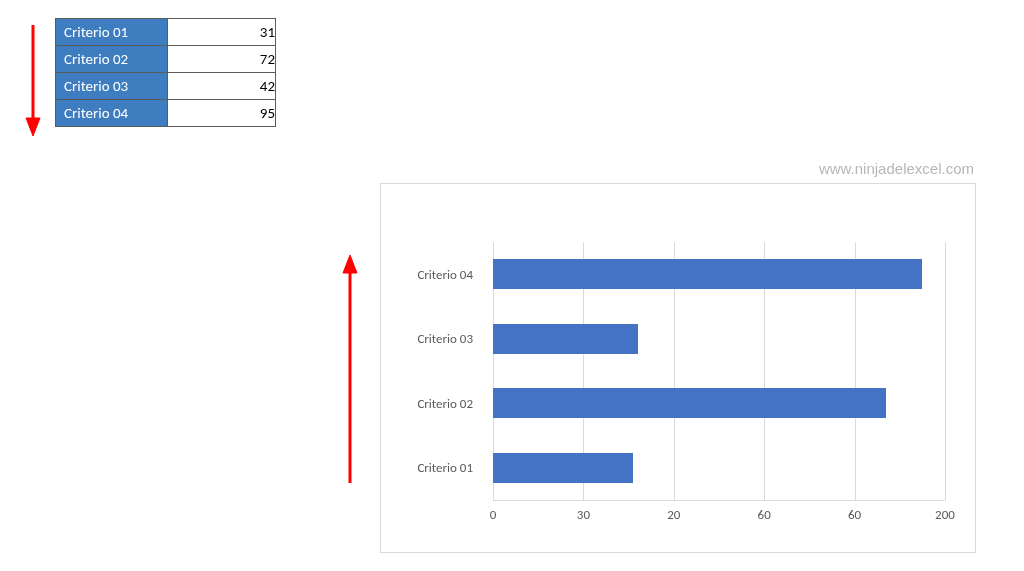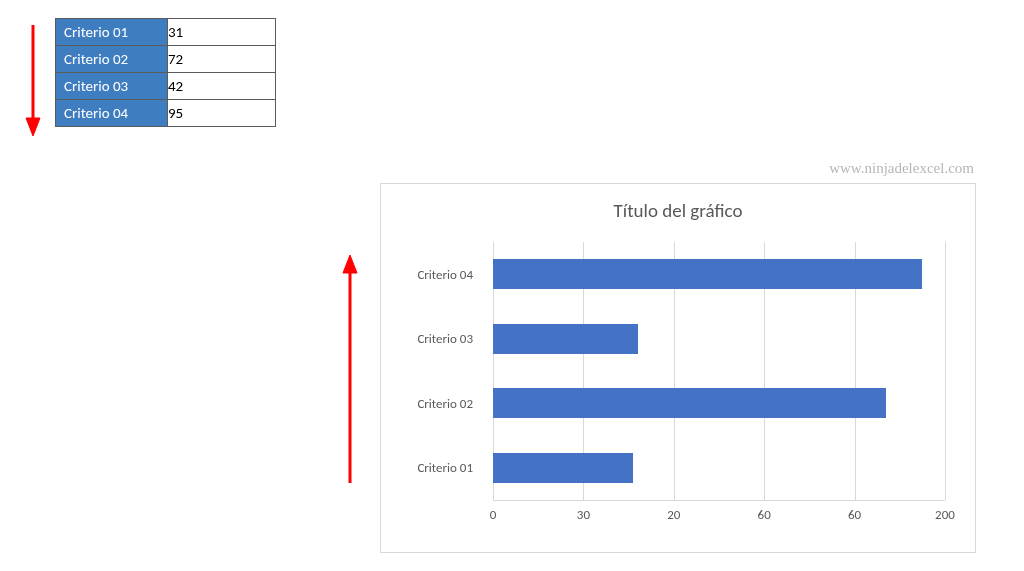--- a/index.html
+++ b/index.html
@@ -28,36 +28,36 @@
       width: 112px;
       font-size: 15px;
       padding-left: 8px;
       text-align: left;
     }
     .val-cell {
       background: #fff;
       color: #000;
       width: 108px;
       font-size: 15px;
-      text-align: left;
+      text-align: right;
     }
     .arrow-red {
       position: absolute;
       stroke: #ff0000;
       fill: #ff0000;
     }
     .arrow-down { top: 23px; left: 23px; }
     .arrow-up { top: 255px; left: 340px; }
     .watermark {
       position: absolute;
       top: 160px;
       right: 50px;
       color: #b7b7b7;
       font-size: 15px;
-      font-family: Liberation Serif, serif;
+      font-family: Liberation Sans, sans-serif;
     }
     .chart-frame {
       position: absolute;
       top: 183px;
       left: 380px;
       width: 596px;
       height: 370px;
       border: 1px solid #d9d9d9;
       background: #fff;
     }
@@ -162,21 +162,20 @@
   </table>
 
 <svg class="arrow-red arrow-down" width="20" height="115">
   <line x1="10" y1="2" x2="10" y2="98" stroke-width="3"></line>
   <polygon points="3,95 17,95 10,113"></polygon>
 </svg>
 
 <div class="watermark">www.ninjadelexcel.com</div>
 
 <div class="chart-frame">
-  <div class="chart-title">Título del gráfico</div>
   <div class="plot-area">
 
     <div class="y-labels">
       <div class="y-label">Criterio 04</div>
       <div class="y-label">Criterio 03</div>
       <div class="y-label">Criterio 02</div>
       <div class="y-label">Criterio 01</div>
     </div>
 
     <div class="bars-region">

